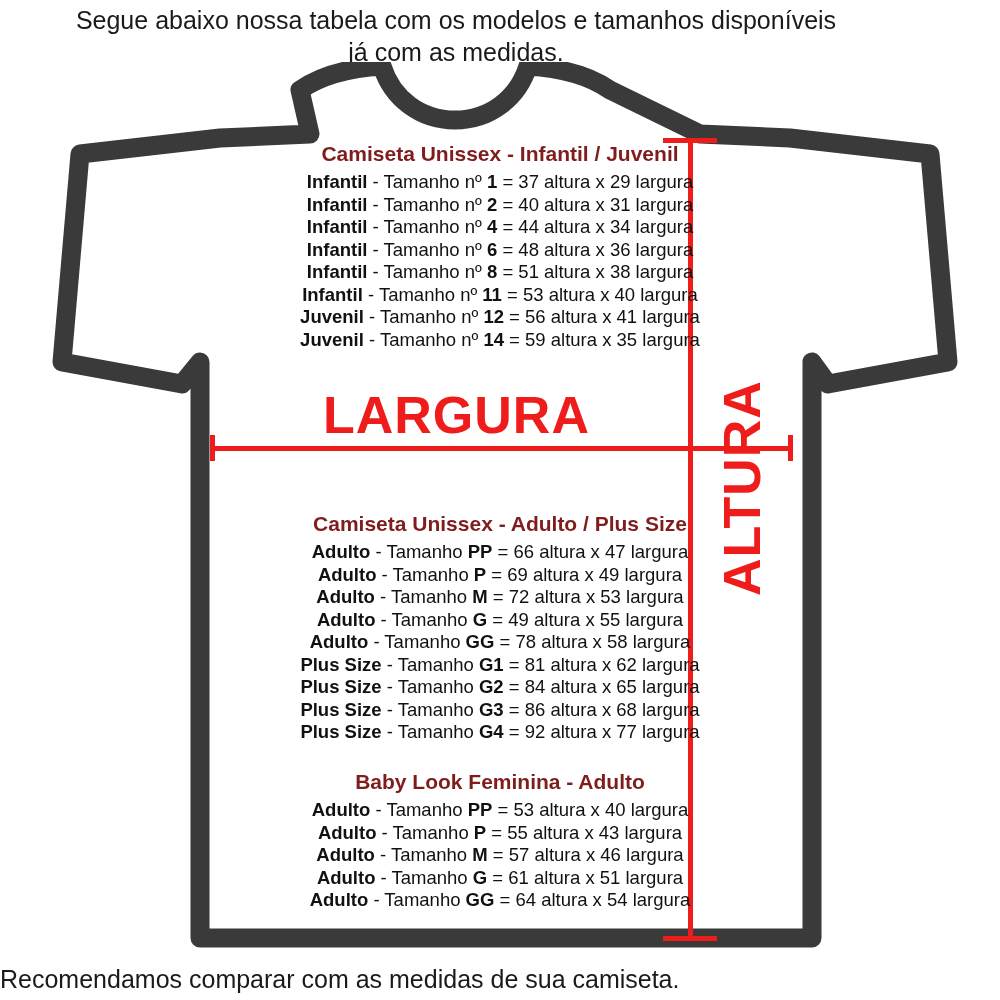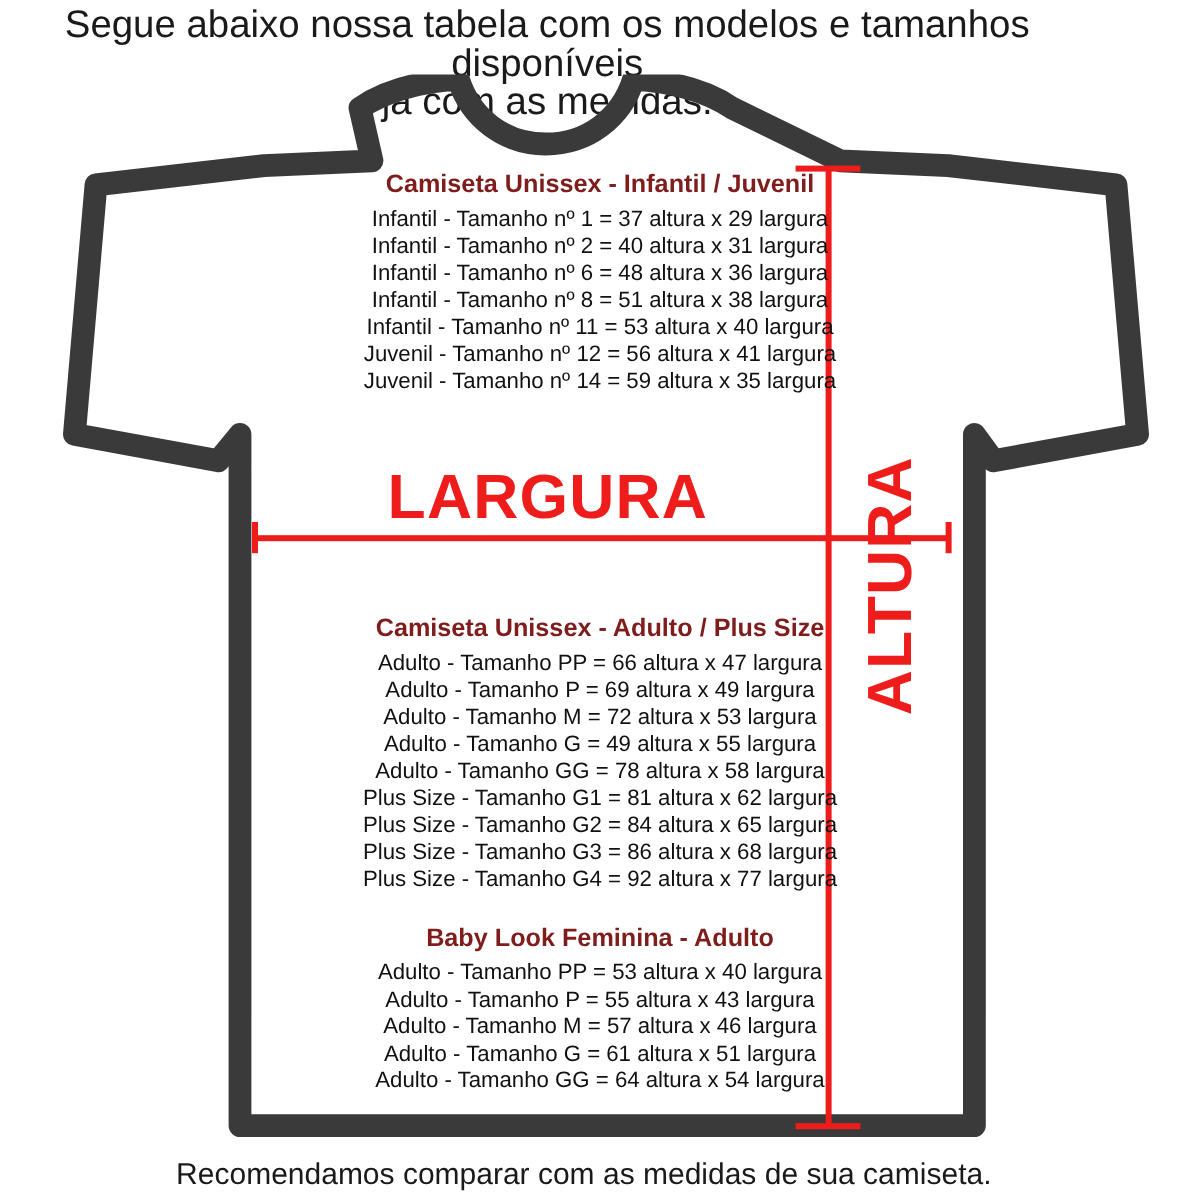--- a/index.html
+++ b/index.html
@@ -21,32 +21,32 @@
     height: 1000px;
   }
 
   
   .header {
     position: absolute;
     top: 4px;
     left: 0;
     width: 912px;
     text-align: center;
-    font-size: 32px;
+    font-size: 25px;
     line-height: 32px;
     color: #1a1a1a;
   }
   .header .line2 { display: block; }
 
   .footer {
     position: absolute;
     bottom: 6px;
     left: 0;
     width: 973px;
-    text-align: center;
+    text-align: left;
     font-size: 25px;
     color: #1a1a1a;
   }
 
   
   .shirt-svg {
     position: absolute;
     top: 62px;
     left: 0;
   }
@@ -110,21 +110,21 @@
     font-size: 21px;
     margin-bottom: 5px;
     white-space: nowrap;
   }
   .table-row {
     font-size: 18.5px;
     line-height: 22.5px;
     color: #111;
     white-space: nowrap;
   }
-  .table-row b { font-weight: normal; }
+  .table-row b { font-weight: bold; }
 </style>
 </head>
 <body>
 
 <div id="page">
 
   <div class="header">
     <span>Segue abaixo nossa tabela com os modelos e tamanhos disponíveis</span>
     <span class="line2">já com as medidas.</span>
   </div>
@@ -179,20 +179,27 @@
       <b>Infantil</b>
       <span> - </span>
       <span>Tamanho nº</span>
       <b>2</b>
       <span>= 40 altura x 31 largura</span>
     </div>
     <div class="table-row">
       <b>Infantil</b>
       <span> - </span>
       <span>Tamanho nº</span>
+      <b>4</b>
+      <span>= 44 altura x 34 largura</span>
+    </div>
+    <div class="table-row">
+      <b>Infantil</b>
+      <span> - </span>
+      <span>Tamanho nº</span>
       <b>6</b>
       <span>= 48 altura x 36 largura</span>
     </div>
     <div class="table-row">
       <b>Infantil</b>
       <span> - </span>
       <span>Tamanho nº</span>
       <b>8</b>
       <span>= 51 altura x 38 largura</span>
     </div>

